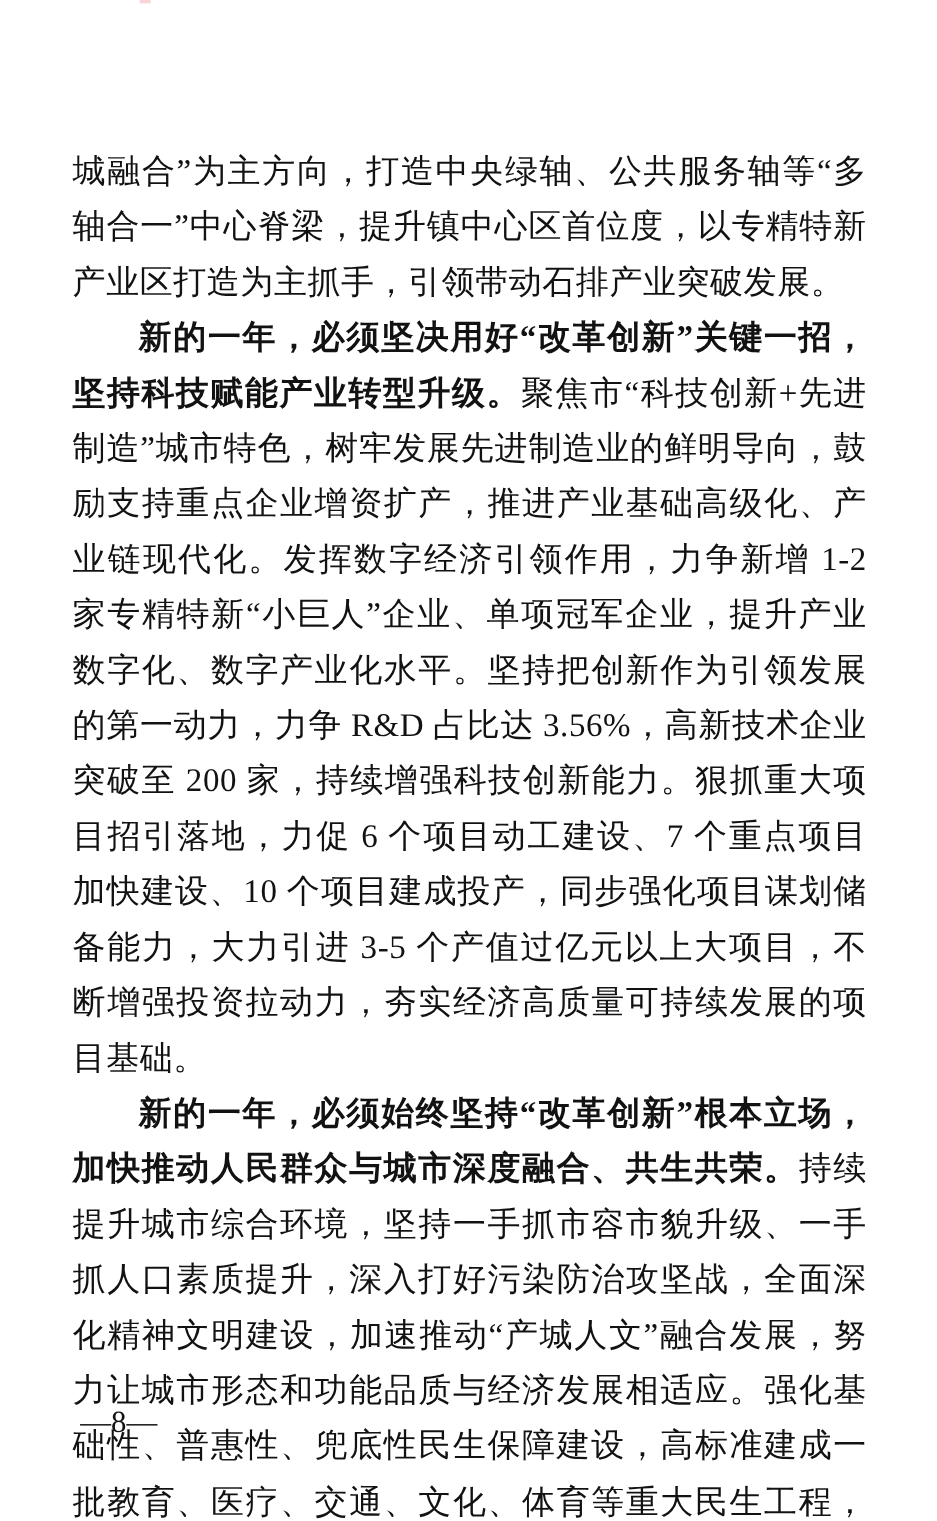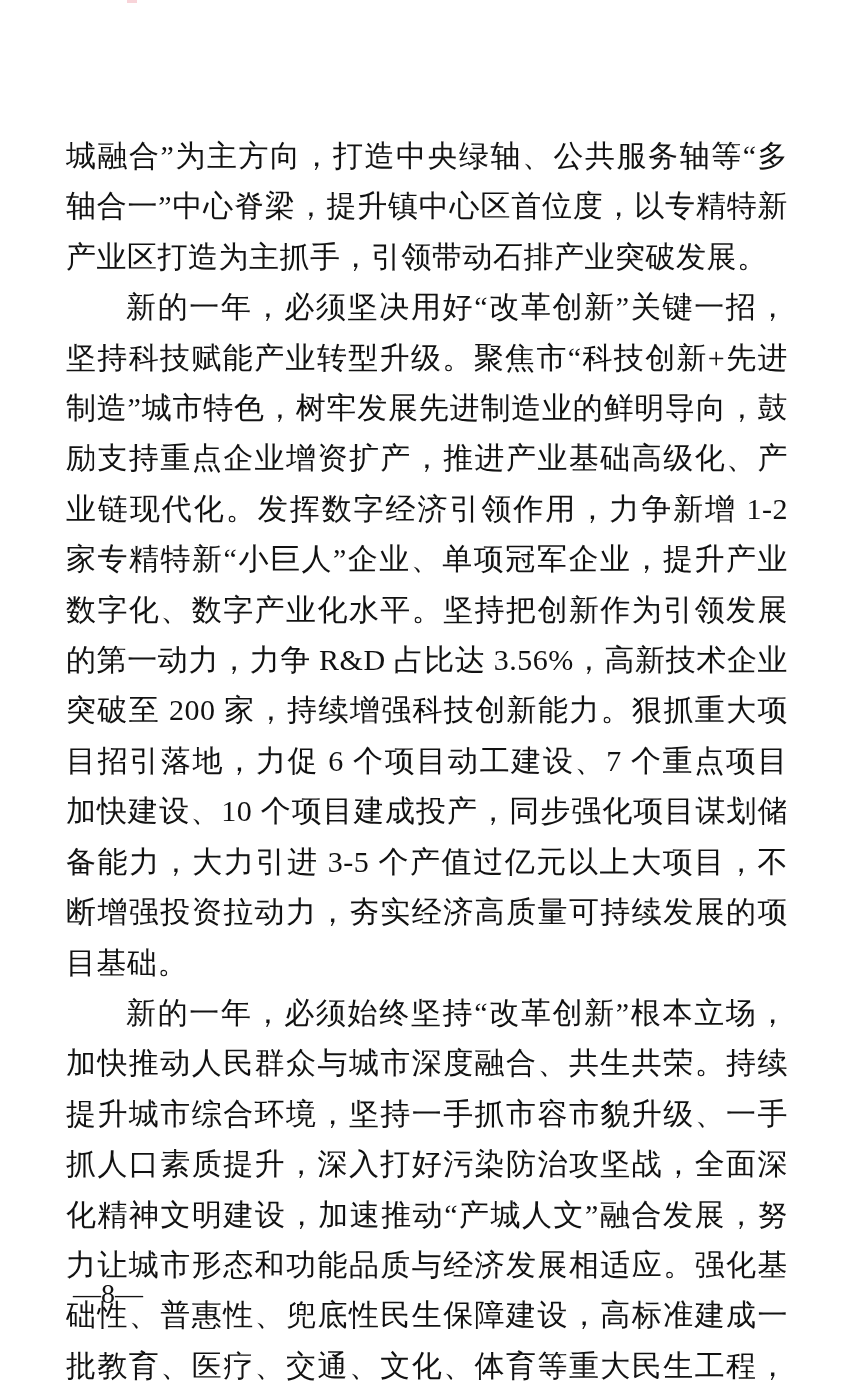--- a/index.html
+++ b/index.html
@@ -36,21 +36,21 @@
   .content p {
     margin: 0;
     font-size: 30px;
     line-height: 50.4px;
     letter-spacing: 0.5px;
   }
   .content p.indent {
     text-indent: 2em;
   }
   .content .seg-bold {
-    font-weight: normal;
+    font-weight: bold;
   }
   .page-number {
     position: absolute;
     left: 73px;
     top: 1277px;
     font-size: 28px;
     line-height: 34px;
     color: #121212;
   }
 </style>

